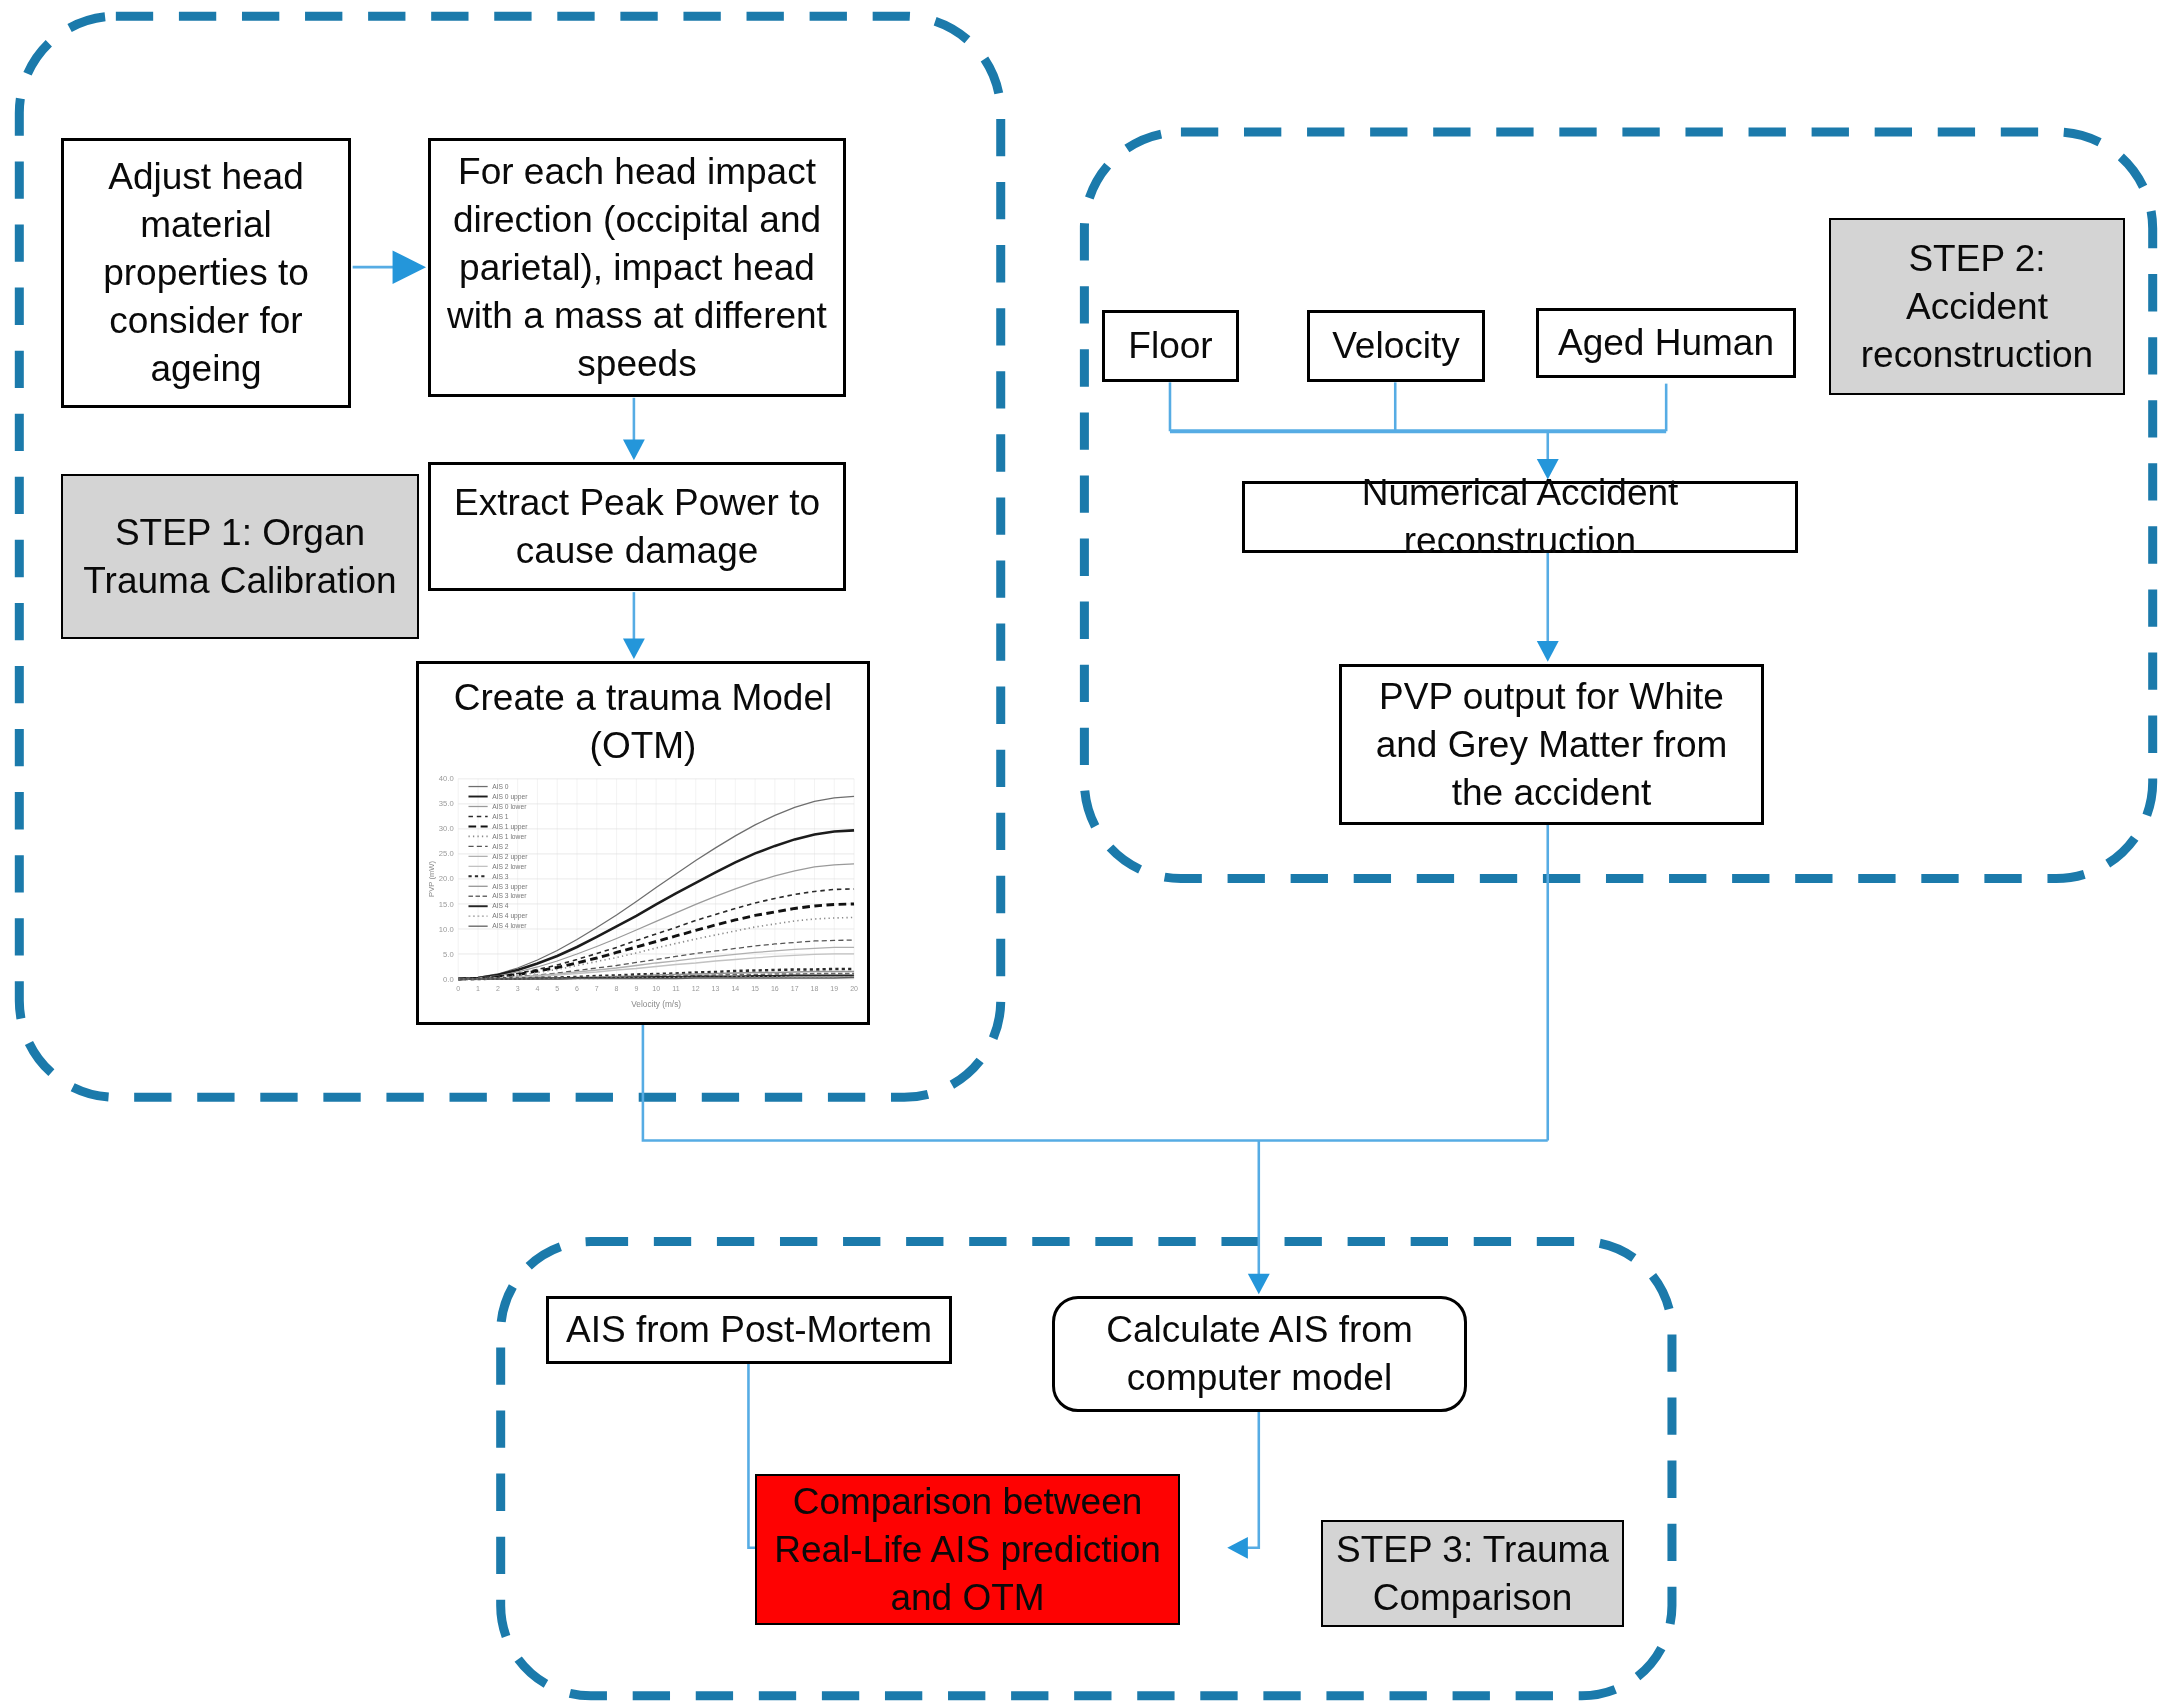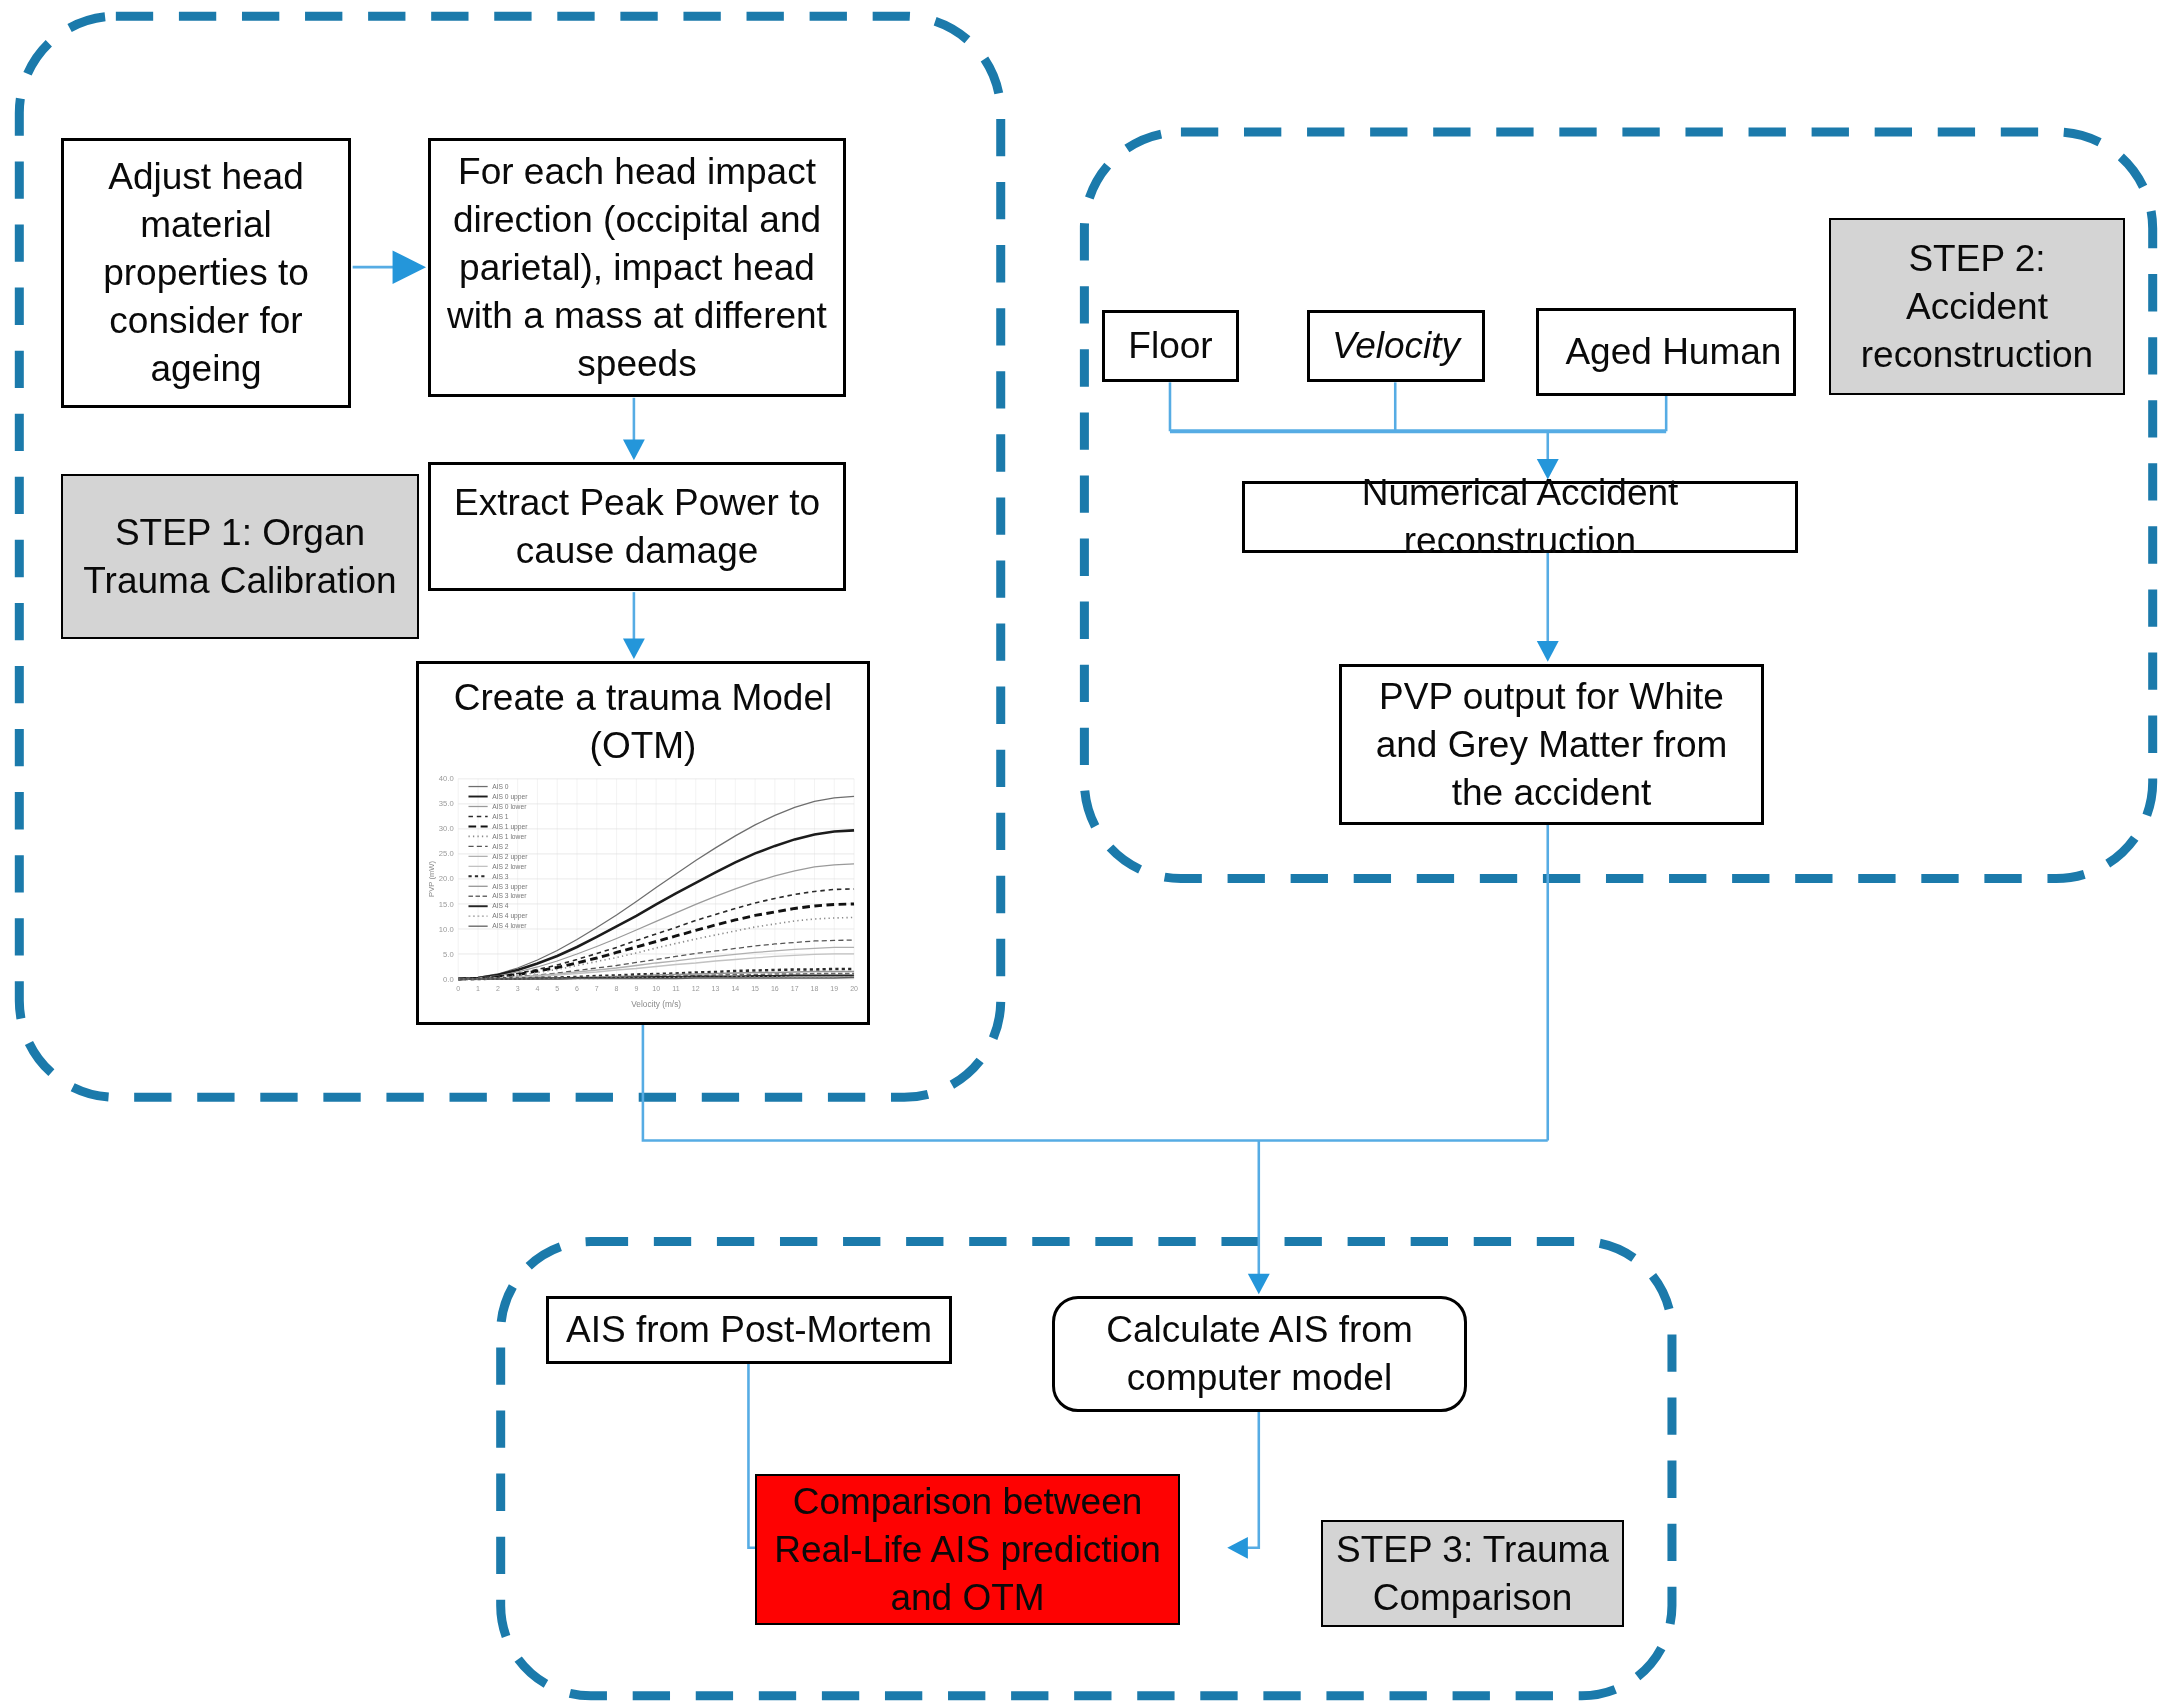--- a/index.html
+++ b/index.html
@@ -18,22 +18,22 @@
   
   #box-adjust   { left:61px;   top:138px;  width:290px; height:270px; }
   #box-impact   { left:428px;  top:138px;  width:418px; height:259px; }
   #box-extract  { left:428px;  top:462px;  width:418px; height:129px; }
   #box-otm      { left:416px;  top:661px; width:454px; height:364px; display:block; }
   #box-otm .otm-title{ position:absolute; left:0; top:10.3px; width:100%; text-align:center; }
   #otm-chart    { position:absolute; left:6.4px; top:105px; width:438px; height:248px; }
   #box-step1    { left:61px;   top:474px;  width:358px; height:165px; }
   
   #box-floor    { left:1102px; top:310px;  width:137px; height:72px; }
-  #box-velocity { left:1307px; top:310px;  width:178px; height:72px;font-style:italic; }
-  #box-aged     { left:1536px; top:308px;  width:260px; height:88px;justify-content:flex-end; }
+  #box-velocity { left:1307px; top:310px;  width:178px; height:72px; }
+  #box-aged     { left:1536px; top:308px;  width:260px; height:70px; }
   #box-step2    { left:1829px; top:218px;  width:296px; height:177px; }
   #box-numerical{ left:1242px; top:481px;  width:556px; height:72px; }
   #box-pvp      { left:1339px; top:664px; width:425px; height:161px; }
   
   #box-aispm    { left:546px;  top:1296px; width:406px; height:68px; }
   #box-calc     { left:1052px; top:1296px; width:415px; height:116px;border-radius:26px; }
   #box-compare  { left:755px; top:1474px; width:425px; height:151px; }
   #box-step3    { left:1321px; top:1520px; width:303px; height:107px; }
 </style>
 </head>

